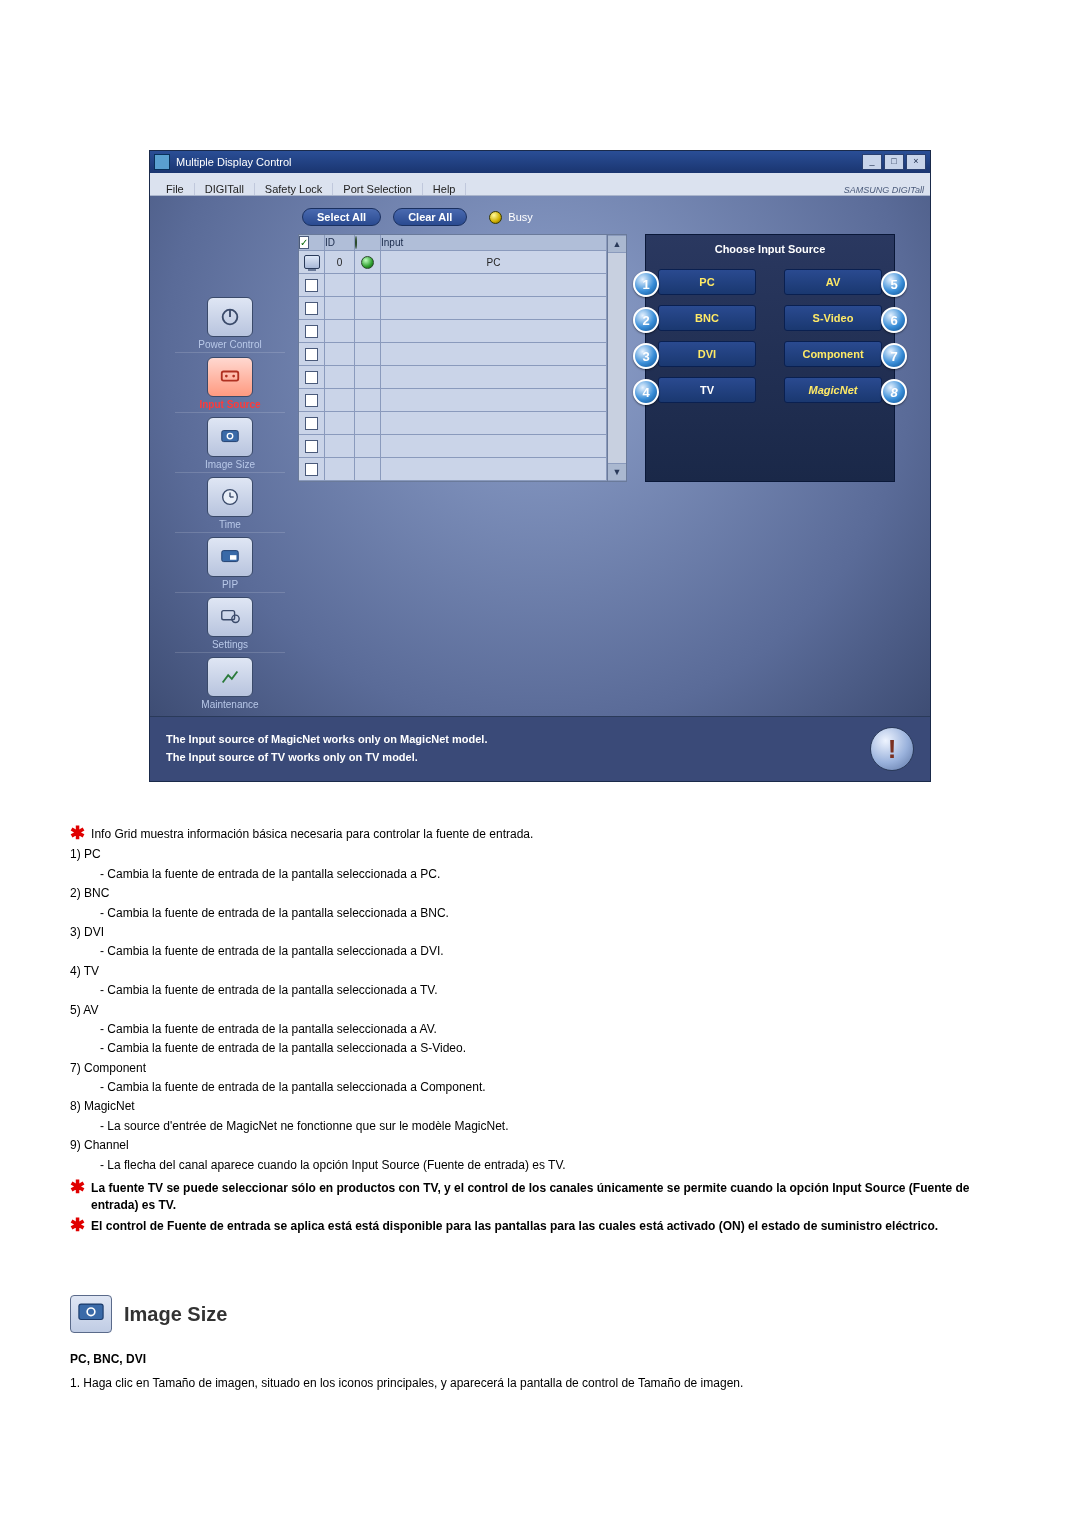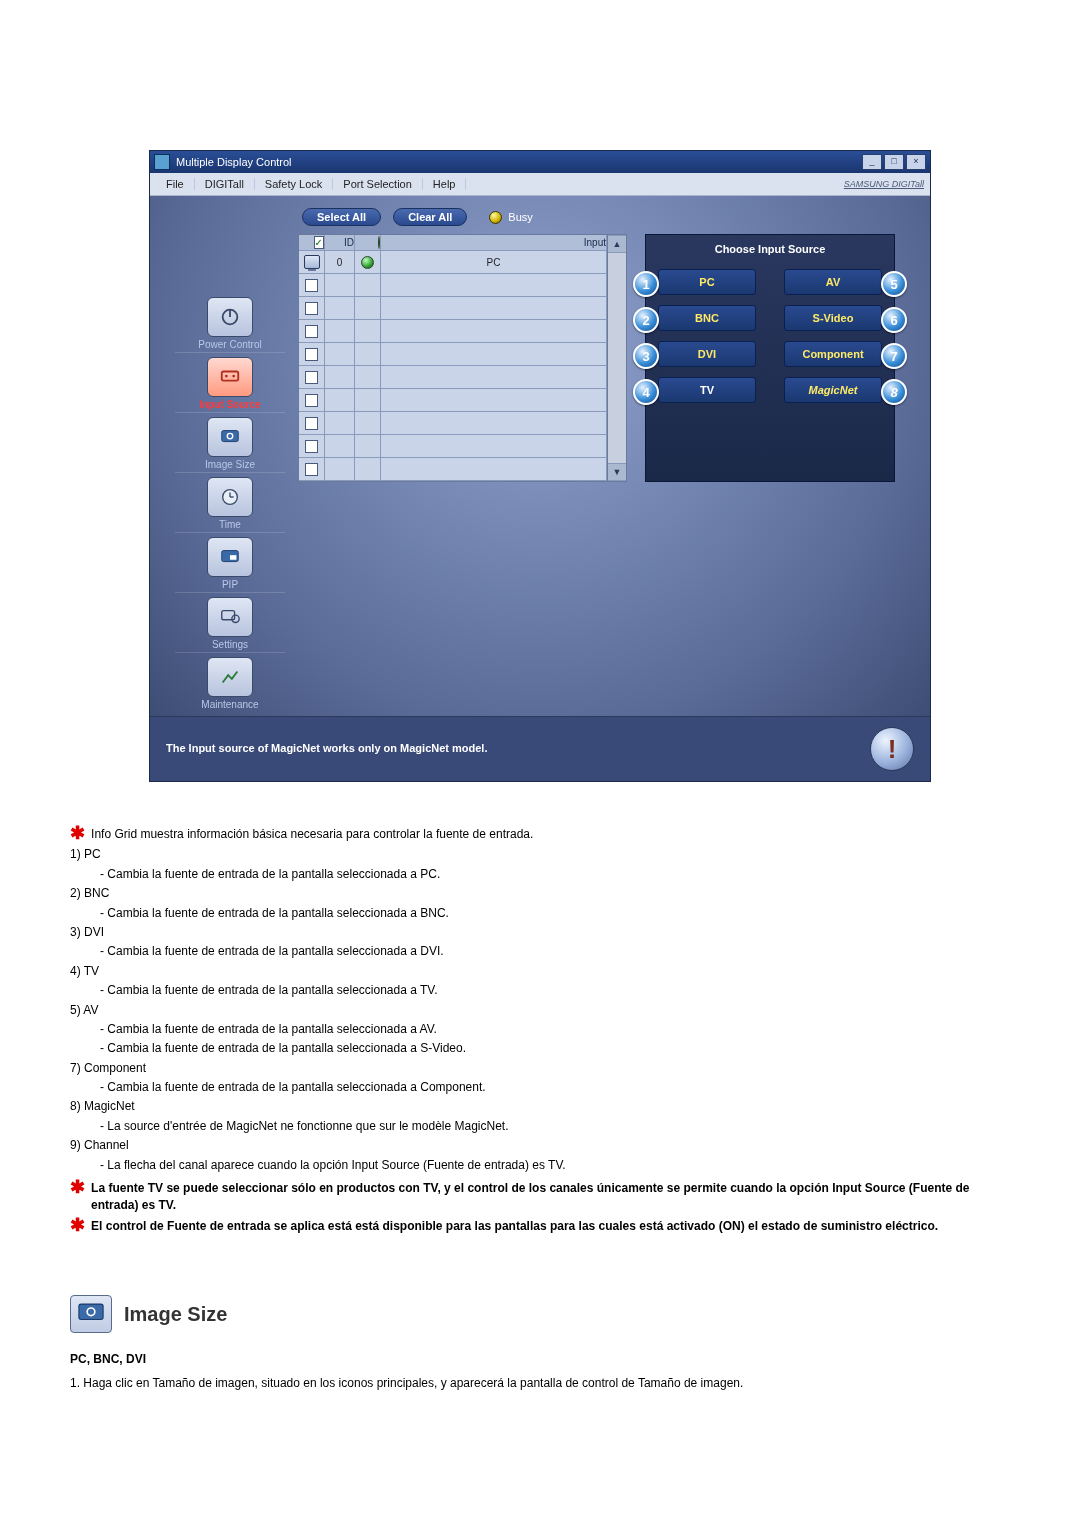--- a/index.html
+++ b/index.html
@@ -48,29 +48,29 @@
     border: 1px solid #2a4070;
     font-size: 9px;
     line-height: 12px;
     text-align: center;
     color: #1a2a4a;
   }
   .menubar {
     background: #dbe2ef;
     height: 22px;
     display: flex;
-    align-items: center;
+    align-items: flex-end;
     font-size: 11px;
     color: #222;
     padding: 0 6px;
     border-bottom: 1px solid #aab5cc;
   }
   .menubar .menuitem { padding: 0 10px; border-right: 1px solid #c0c8dc; }
   .menubar .menuitem:last-child { border-right: none; }
-  .menubar .brand { margin-left: auto; font-size: 9px; color: #4a5a7a; font-style: italic; text-decoration: underline; }
+  .menubar .brand { margin-left: auto; font-size: 9px; color: #4a5a7a; font-style: italic; }
 
   .appbody {
     display: flex;
     background: radial-gradient(circle at 50% 30%, #8fa2cc, #5a6b98 70%, #3e4d74 100%);
     min-height: 520px;
   }
   .sidebar {
     width: 128px;
     padding: 6px 0 0 16px;
     display: flex;
@@ -129,21 +129,21 @@
     border: 1px solid #6a7a9a;
     display: grid;
     grid-template-columns: 26px 30px 26px 1fr;
     font-size: 10px;
     color: #222;
   }
   .grid .h {
     background: #b0bed8;
     border-right: 1px solid #8a9abc;
     border-bottom: 1px solid #8a9abc;
-    text-align: right;
+    text-align: left;
     padding: 2px 0;
     font-size: 10px;
     color: #1a2a4a;
   }
   .grid .h.input { grid-column: 4; }
   .grid .c {
     border-right: 1px solid #8a9abc;
     border-bottom: 1px solid #8a9abc;
     height: 22px;
     text-align: center;
@@ -503,20 +503,21 @@
               </div>
             </div>
           </div>
         </div>
       </div>
     </div>
 
     <div class="footerbar">
       <div class="msg">
         <div><b>The Input source of MagicNet works only on MagicNet model.</b></div>
+        <div><b>The Input source of TV works only on TV  model.</b></div>
       </div>
       <div class="info-icon">!</div>
     </div>
   </div>
 
   <div class="doc">
     <div class="star-row">
       <span class="red-star">✱</span>
       <span>Info Grid muestra información básica necesaria para controlar la fuente de entrada.</span>
     </div>

